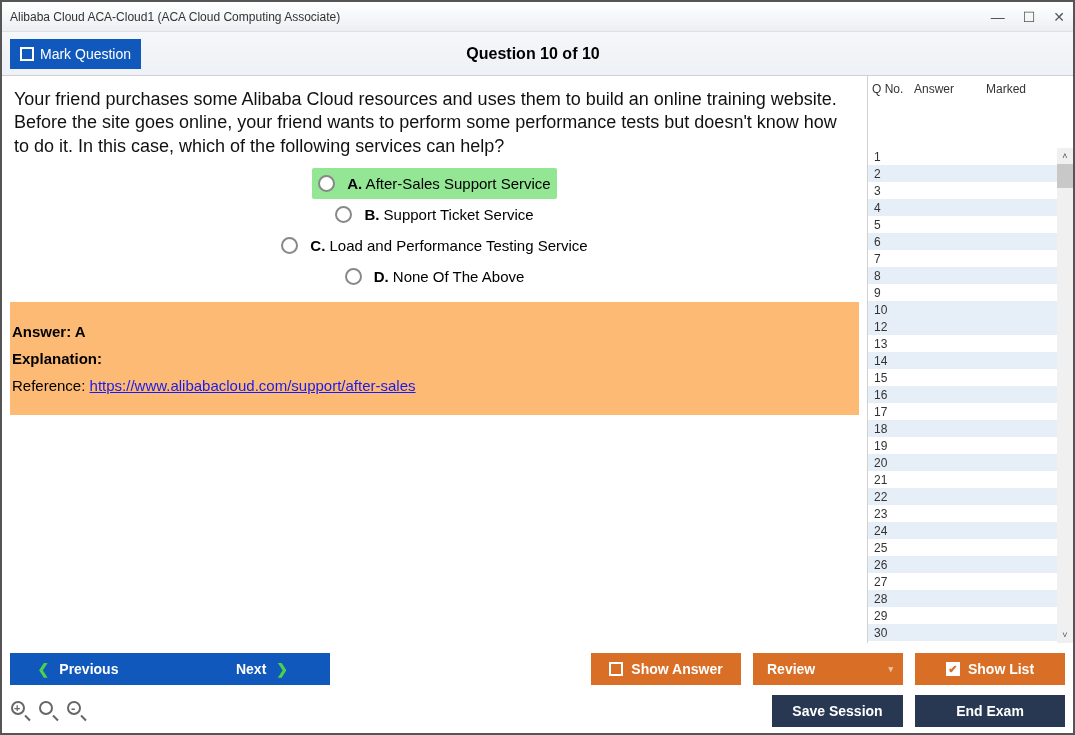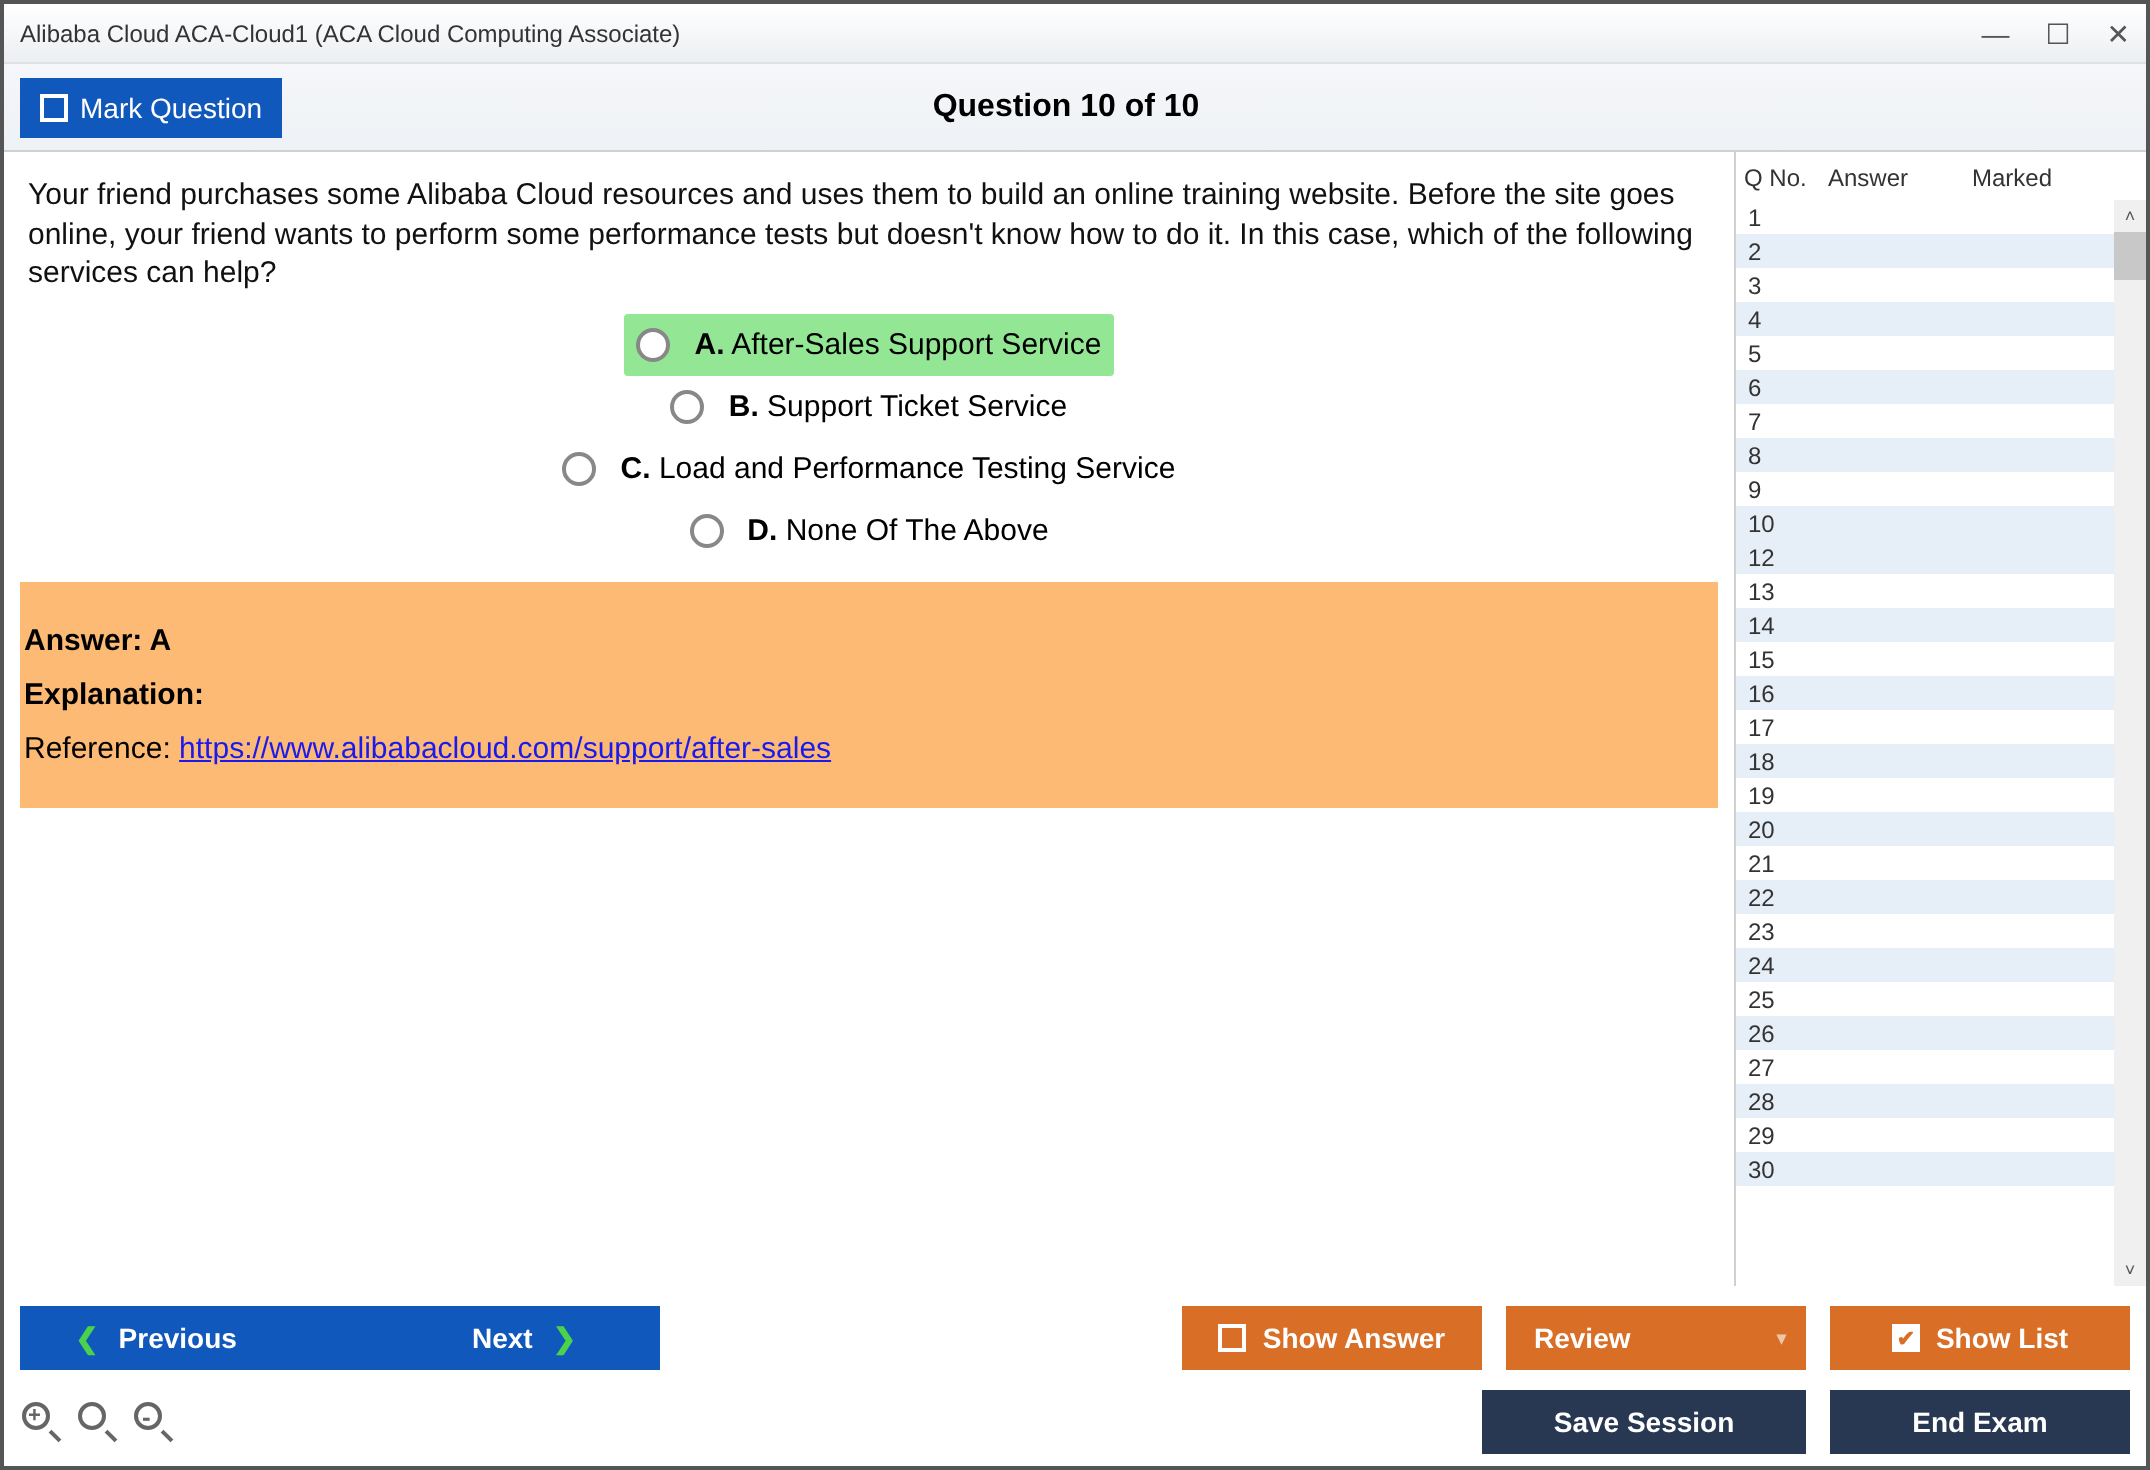--- a/index.html
+++ b/index.html
@@ -8,30 +8,30 @@
   .titlebar { height: 30px; background: linear-gradient(#fff, #eceff2); display: flex; align-items: center; justify-content: space-between; padding: 0 8px; border-bottom: 1px solid #e0e0e0; }
   .titlebar-text { font-size: 12px; color: #333; }
   .win-controls { display: flex; gap: 18px; align-items: center; color: #555; }
   .win-controls span { cursor: default; font-size: 14px; }
   .toolbar { height: 44px; background: linear-gradient(#f5f7fa, #eef1f5); display: flex; align-items: center; padding: 0 8px; border-bottom: 1px solid #d0d0d0; }
   .mark-btn { background: #1158bc; color: #fff; border: none; height: 30px; padding: 0 10px; display: flex; align-items: center; font-weight: normal; font-size: 14px; cursor: pointer; }
   .mark-btn .chk { width: 14px; height: 14px; border: 2px solid #fff; margin-right: 6px; }
   .question-title { flex: 1; text-align: center; font-size: 16px; font-weight: bold; color: #000; }
   .main { flex: 1; display: flex; overflow: hidden; }
   .content { flex: 1; display: flex; flex-direction: column; padding: 8px 8px 0 8px; overflow: hidden; }
-  .qtext { font-size: 15px; color: #111; line-height: 1.3; padding: 4px 4px 10px 4px; }
+  .qtext { font-size: 18px; color: #111; line-height: 1.3; padding: 4px 4px 10px 4px; }
   .options { display: flex; flex-direction: column; gap: 0; margin-bottom: 10px; align-items: center; }
   .option { display: flex; align-items: center; padding: 7px 6px; border-radius: 2px; cursor: pointer; }
   .option.highlight { background: #93e693; }
   .radio { width: 17px; height: 17px; border: 2px solid #888; border-radius: 50%; margin-right: 12px; flex-shrink: 0; background: #fff; }
   .opt-label { font-size: 15px; }
   .opt-label b { font-weight: bold; }
   .answer-box { background: #fdba74; padding: 16px 2px; font-size: 15px; line-height: 1.8; }
   .answer-box .ref a { color: #1a1aee; text-decoration: underline; }
-  .sidebar { width: 206px; border-left: 1px solid #d0d0d0; display: flex; flex-direction: column; }
+  .sidebar { width: 206px; border-left: 1px solid #d0d0d0; display: flex; flex-direction: column; gap: 48px; }
   .side-head { display: flex; font-size: 12px; color: #333; padding: 6px 4px 4px; }
   .side-head .c1 { width: 42px; }
   .side-head .c2 { width: 72px; }
   .side-head .c3 { flex: 1; }
   .side-body { flex: 1; overflow-y: auto; position: relative; }
   .qrow { display: flex; font-size: 12px; color: #333; height: 17px; align-items: center; }
   .qrow.alt { background: #e6eef7; }
   .qrow .c1 { width: 42px; padding-left: 6px; }
   .qrow .c2 { width: 72px; }
   .qrow .c3 { flex: 1; }
@@ -46,21 +46,21 @@
   .btn-dark { background: #283852; color: #fff; }
   .btn-prev { width: 160px; }
   .btn-next { width: 160px; }
   .arrow-l { color: #4bd24b; margin-right: 10px; font-weight: bold; }
   .arrow-r { color: #4bd24b; margin-left: 10px; font-weight: bold; }
   .btn-show { width: 150px; }
   .btn-review { width: 150px; margin-left: 12px; justify-content: space-between; padding: 0 10px 0 14px; }
   .btn-list { width: 150px; margin-left: 12px; }
   .chk2 { width: 14px; height: 14px; border: 2px solid #fff; margin-right: 8px; }
   .chk3 { width: 14px; height: 14px; border: 2px solid #fff; margin-right: 8px; display: flex; align-items: center; justify-content: center; font-size: 11px; background: #fff; color: #d96e26; }
-  .btn-save { width: 162px; }
+  .btn-save { width: 131px; }
   .btn-end { width: 150px; margin-left: 12px; }
   .zoom-icons { display: flex; gap: 6px; color: #555; }
   .zicon { width: 22px; height: 22px; position: relative; cursor: pointer; }
   .zicon .circle { width: 14px; height: 14px; border: 2px solid #666; border-radius: 50%; position: absolute; top: 1px; left: 1px; }
   .zicon .handle { width: 7px; height: 2px; background: #666; position: absolute; bottom: 3px; right: 1px; transform: rotate(45deg); }
   .zicon .plus { position: absolute; top: 2px; left: 4px; font-size: 11px; font-weight: bold; color: #666; }
   .zicon .minus { position: absolute; top: 1px; left: 5px; font-size: 13px; font-weight: bold; color: #666; }
   .spacer { flex: 1; }
   .caret-down { font-size: 9px; color: #fff; opacity: 0.6; }
 </style>

